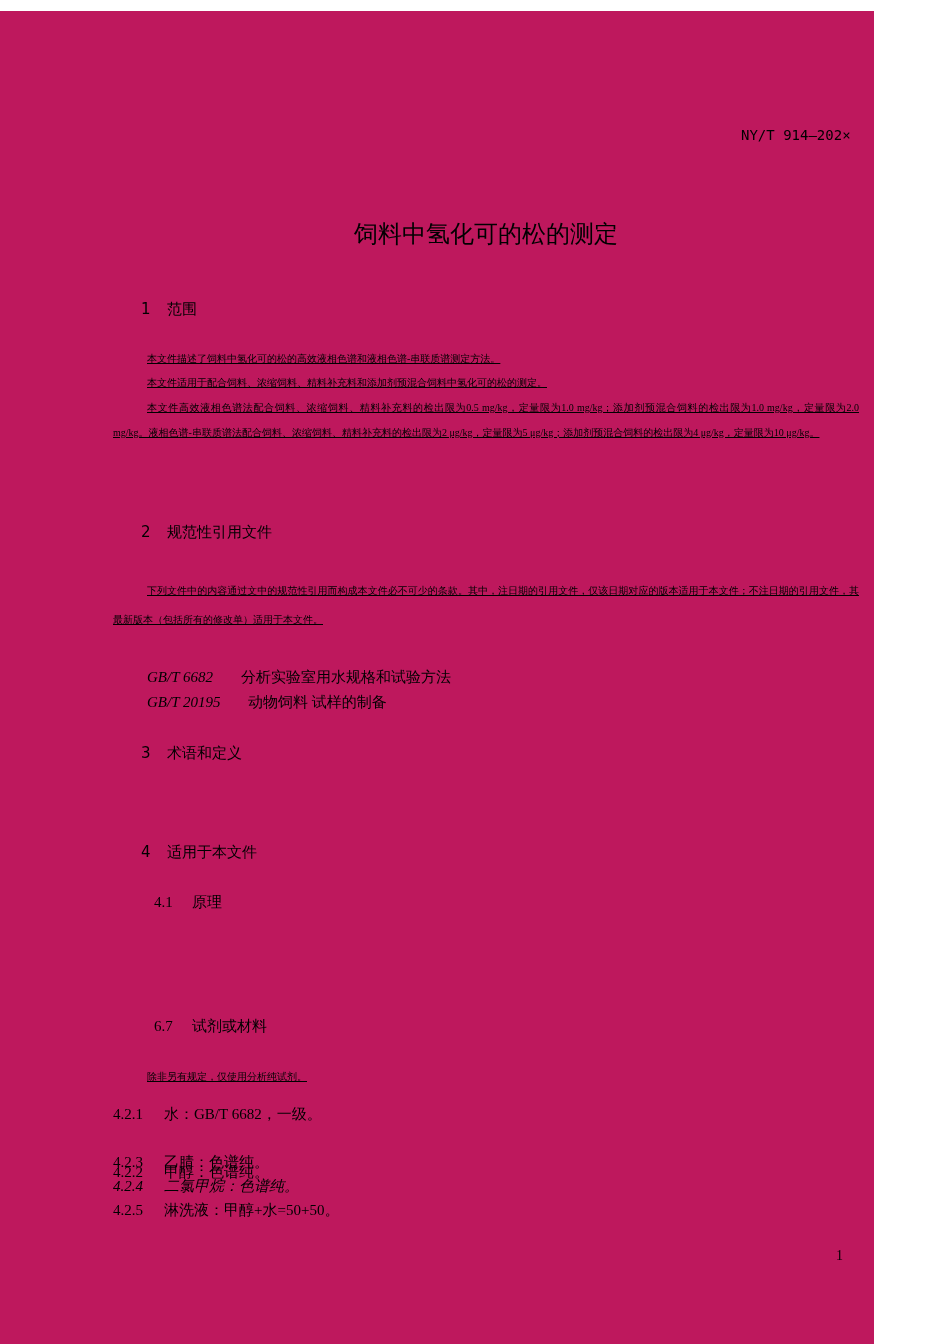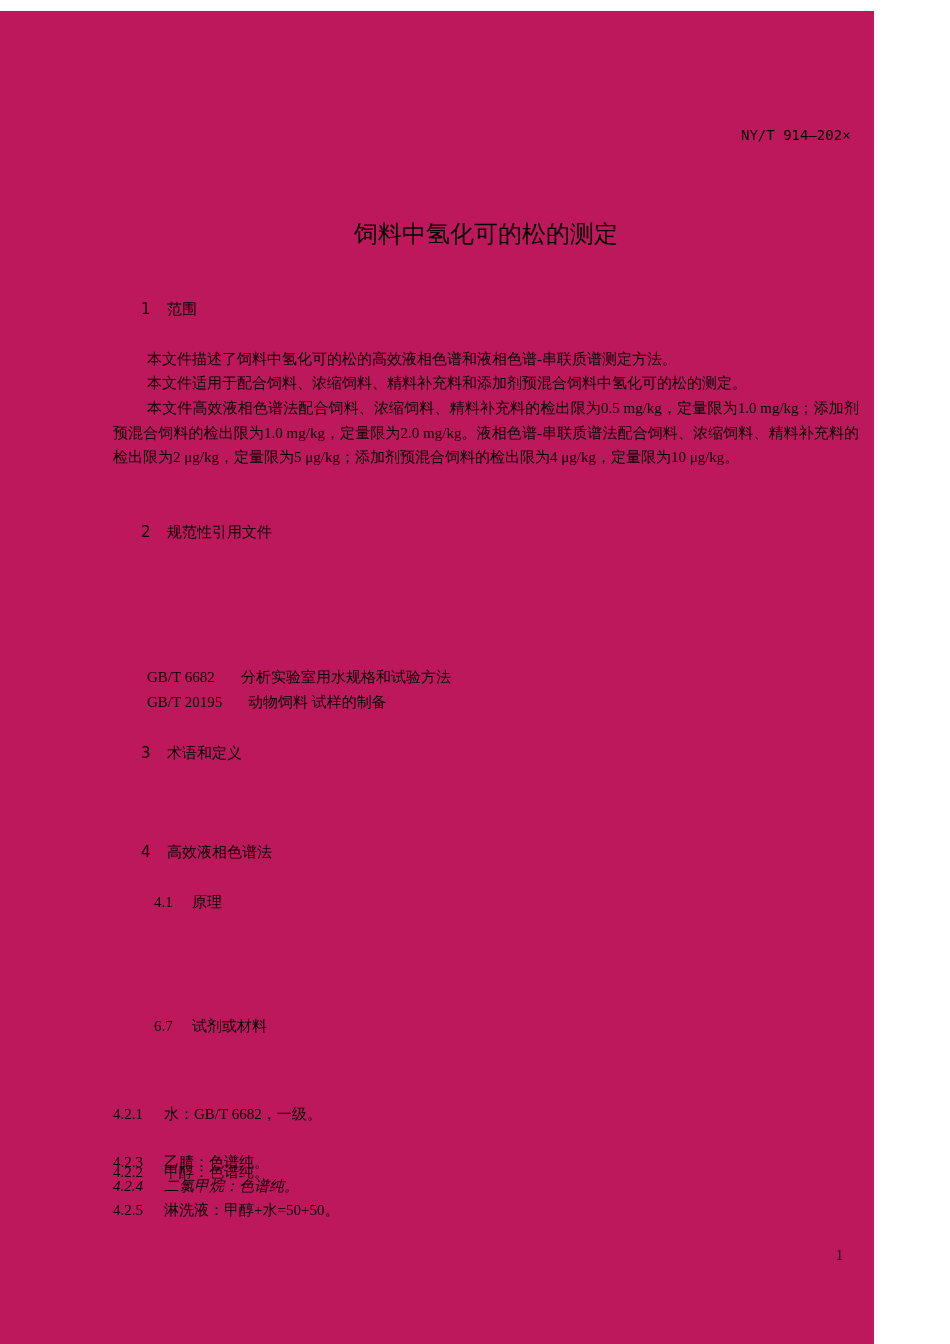--- a/index.html
+++ b/index.html
@@ -5,25 +5,25 @@
   html, body { margin: 0; padding: 0; background: #ffffff; }
   body { width: 950px; height: 1344px; position: relative; overflow: hidden; color: #000; }
   .page { position: absolute; left: 0; top: 11px; width: 874px; height: 1344px; background: #be185d; }
   .abs { position: absolute; white-space: nowrap; }
   .header-code { font-family: "DejaVu Sans Mono", "Liberation Mono", monospace; font-size: 14px; left: 741px; top: 116px; letter-spacing: 0px; }
   .title { font-family: "DejaVu Sans", "Liberation Sans", sans-serif; font-size: 24px; left: 0; width: 972px; text-align: center; top: 207px; }
   .h1 { font-family: "DejaVu Sans", "Liberation Sans", sans-serif; font-size: 15px; left: 113px; margin-left: 28px; }
   .h1 .num { display: inline-block; width: 26px; }
   .h2 { font-family: "DejaVu Sans", "Liberation Sans", sans-serif; font-size: 15px; left: 113px; }
   .h2 .num { font-family: "Liberation Serif", serif; display: inline-block; width: 38px; margin-left: 41px; }
-  .para { font-family: "Liberation Serif", "DejaVu Serif", serif; font-size: 15px; left: 113px; width: 746px; white-space: normal; text-align: justify; text-indent: 34px; }
+  .para { font-family: "Liberation Serif", "DejaVu Serif", serif; font-size: 10px; left: 113px; width: 746px; white-space: normal; text-align: justify; text-indent: 34px; text-decoration: underline; }
   .para.lh25 { line-height: 24.5px; }
   .para.lh30 { line-height: 29px; }
   .ref { font-family: "Liberation Serif", "DejaVu Serif", serif; font-size: 15px; left: 147px; }
-  .ref .code { display: inline-block; }
+  .ref .code { display: inline-block; font-style: italic; }
   .item { font-family: "Liberation Serif", "DejaVu Serif", serif; font-size: 15px; left: 113px; }
   .item .num { display: inline-block; width: 51px; }
   .pageno { font-family: "Liberation Serif", serif; font-size: 14px; left: 836px; top: 1237px; }
 </style>
 </head>
 <body>
 
 <div class="page">
 
   <div class="abs header-code">NY/T 914—202×</div>
@@ -33,42 +33,44 @@
   <div class="abs h1" style="top:289px;">
     <span class="num">1</span><span>范围</span>
   </div>
   <div class="abs para lh25" style="top:336px;">本文件描述了饲料中氢化可的松的高效液相色谱和液相色谱-串联质谱测定方法。</div>
   <div class="abs para lh25" style="top:360px;">本文件适用于配合饲料、浓缩饲料、精料补充料和添加剂预混合饲料中氢化可的松的测定。</div>
   <div class="abs para lh25" style="top:385px;">本文件高效液相色谱法配合饲料、浓缩饲料、精料补充料的检出限为0.5 mg/kg，定量限为1.0 mg/kg；添加剂预混合饲料的检出限为1.0 mg/kg，定量限为2.0 mg/kg。液相色谱-串联质谱法配合饲料、浓缩饲料、精料补充料的检出限为2 μg/kg，定量限为5 μg/kg；添加剂预混合饲料的检出限为4 μg/kg，定量限为10 μg/kg。</div>
 
   <div class="abs h1" style="top:512px;">
     <span class="num">2</span><span>规范性引用文件</span>
   </div>
+  <div class="abs para lh30" style="top:565px;">下列文件中的内容通过文中的规范性引用而构成本文件必不可少的条款。其中，注日期的引用文件，仅该日期对应的版本适用于本文件；不注日期的引用文件，其最新版本（包括所有的修改单）适用于本文件。</div>
   <div class="abs ref" style="top:657px;">
     <span class="code" style="width:94px;">GB/T 6682</span><span>分析实验室用水规格和试验方法</span>
   </div>
   <div class="abs ref" style="top:682px;">
     <span class="code" style="width:101px;">GB/T 20195</span><span>动物饲料 试样的制备</span>
   </div>
 
   <div class="abs h1" style="top:733px;">
     <span class="num">3</span><span>术语和定义</span>
   </div>
 
   <div class="abs h1" style="top:832px;">
-    <span class="num">4</span><span>高效液相色谱法</span>
+    <span class="num">4</span><span>适用于本文件</span>
   </div>
 
   <div class="abs h2" style="top:882px;">
     <span class="num">4.1</span><span>原理</span>
   </div>
 
   <div class="abs h2" style="top:1006px;">
     <span class="num">6.7</span><span>试剂或材料</span>
   </div>
+  <div class="abs para lh25" style="top:1054px;">除非另有规定，仅使用分析纯试剂。</div>
 
   <div class="abs item" style="top:1094px;">
     <span class="num">4.2.1</span><span>水：GB/T 6682，一级。</span>
   </div>
   <div class="abs item" style="top:1118px;margin-top:34px;">
     <span class="num">4.2.2</span><span>甲醇：色谱纯。</span>
   </div>
   <div class="abs item" style="top:1142px;">
     <span class="num">4.2.3</span><span>乙腈：色谱纯。</span>
   </div>

